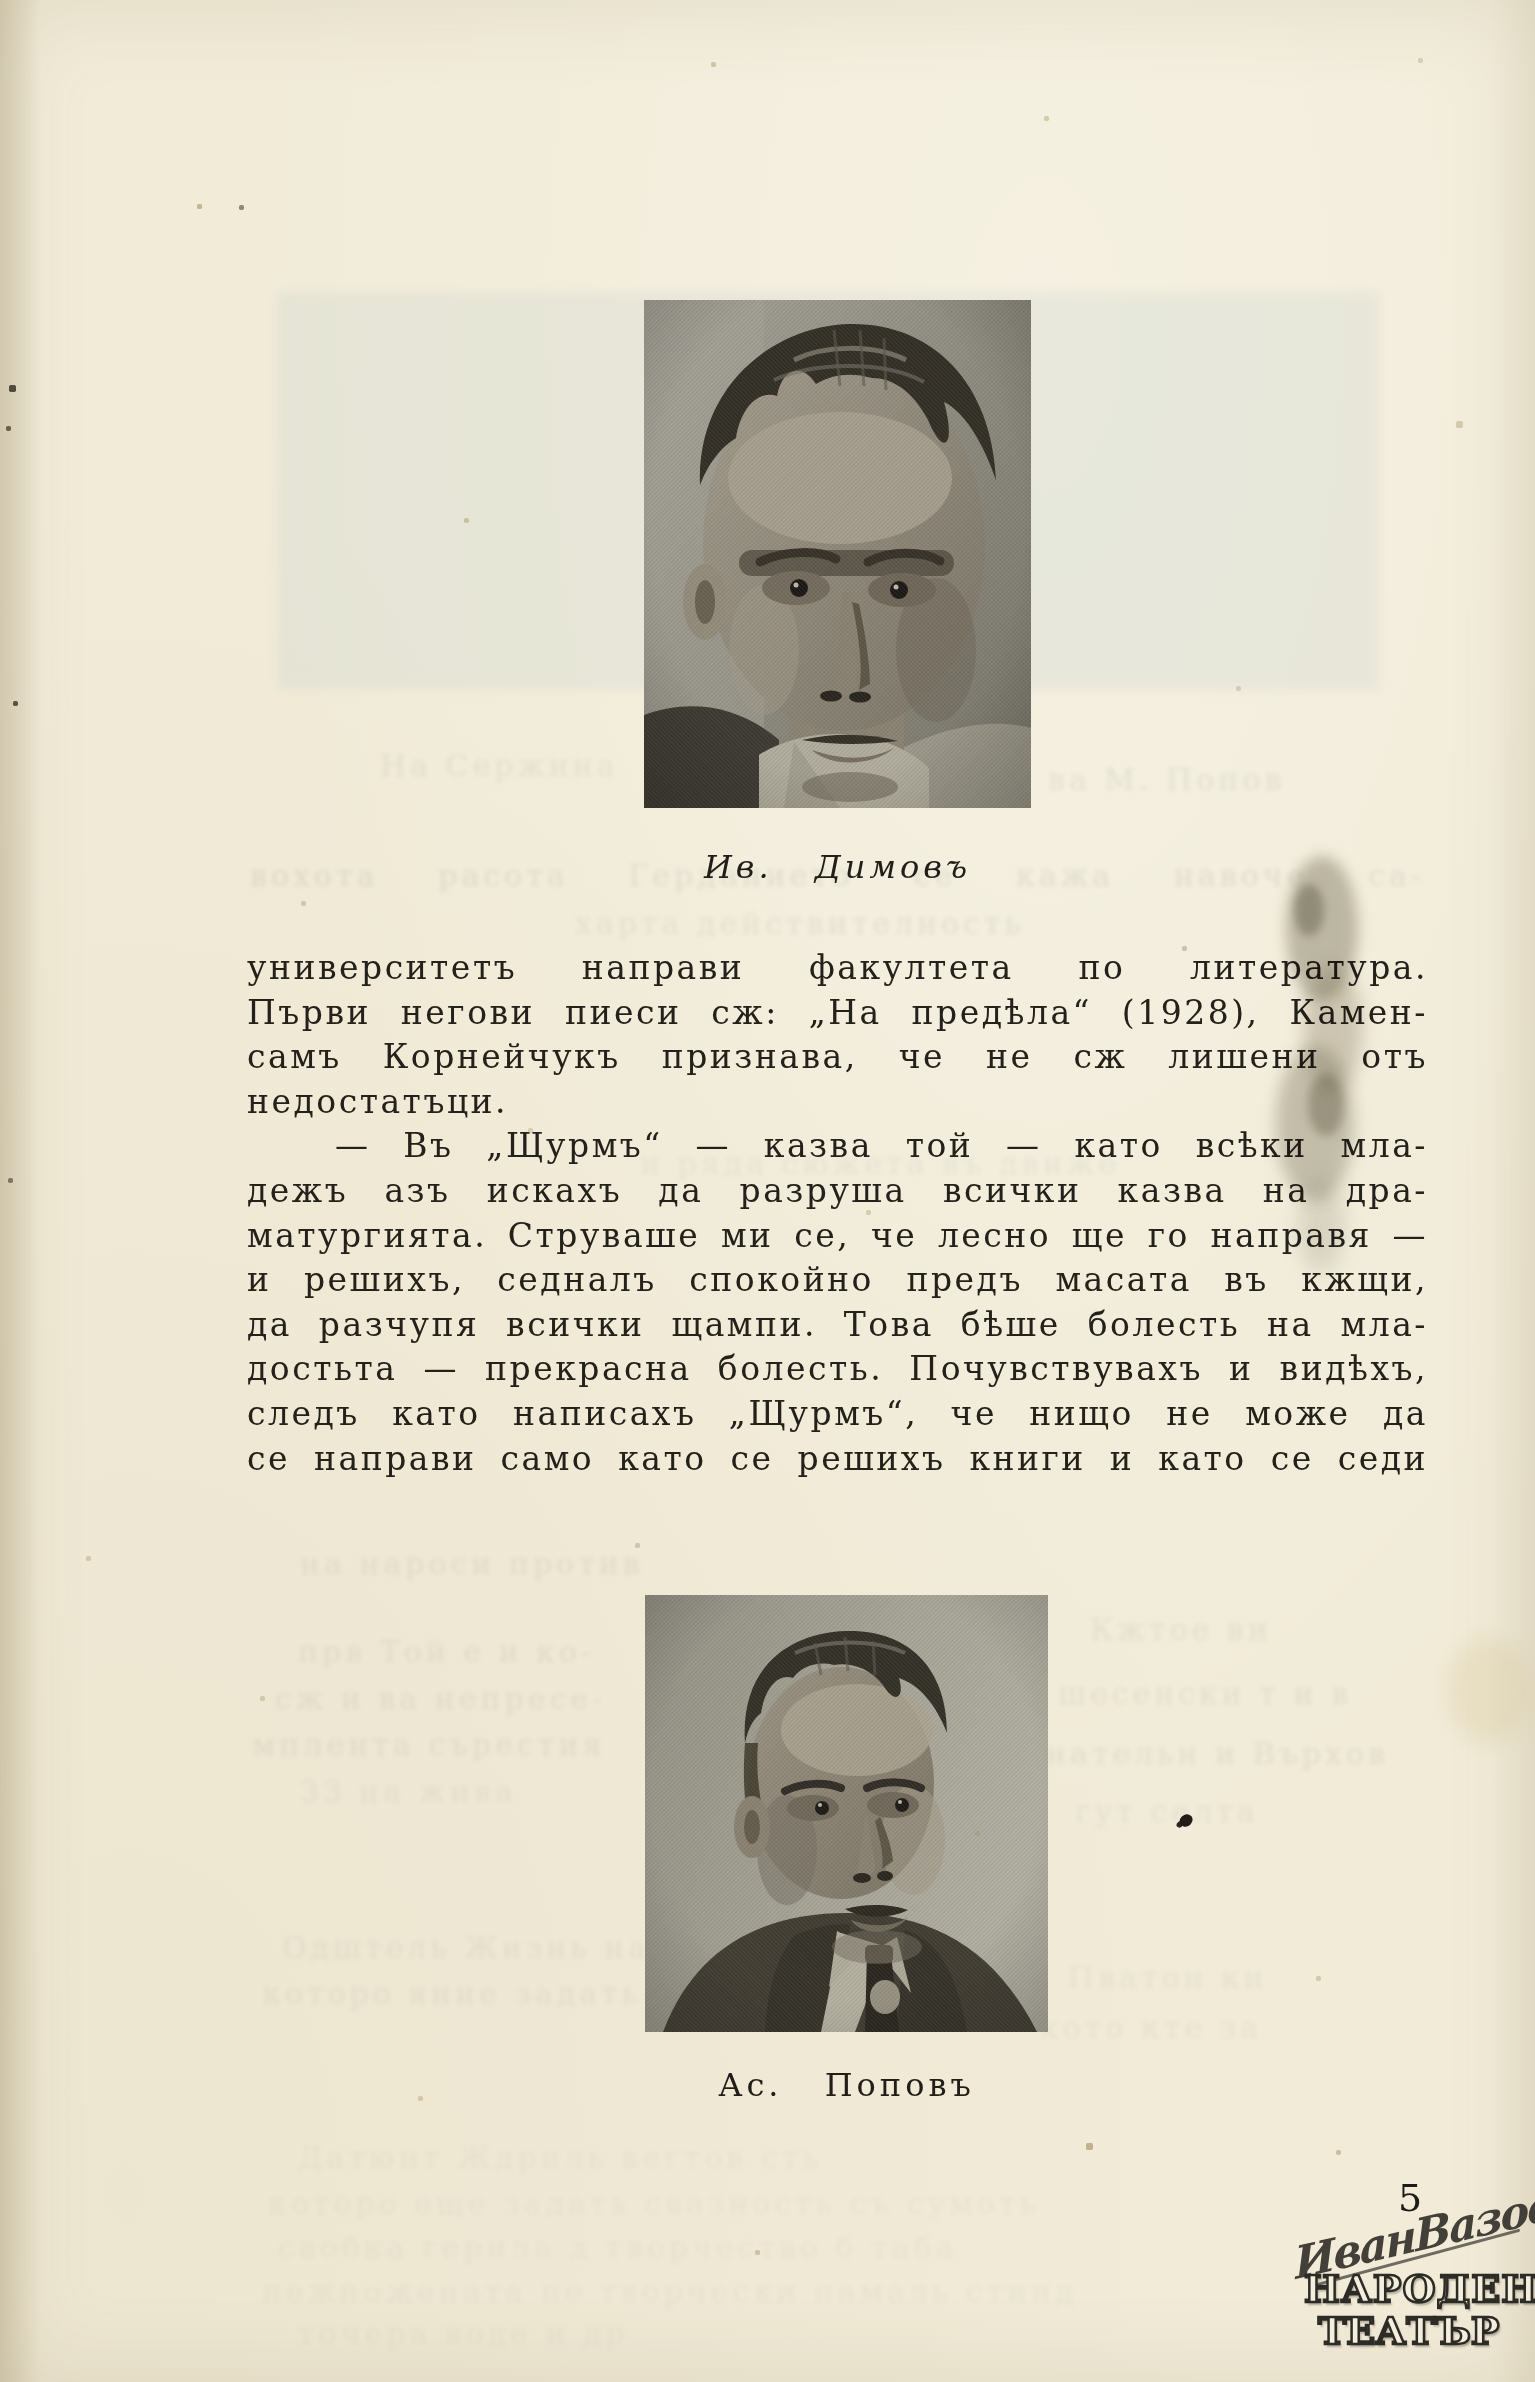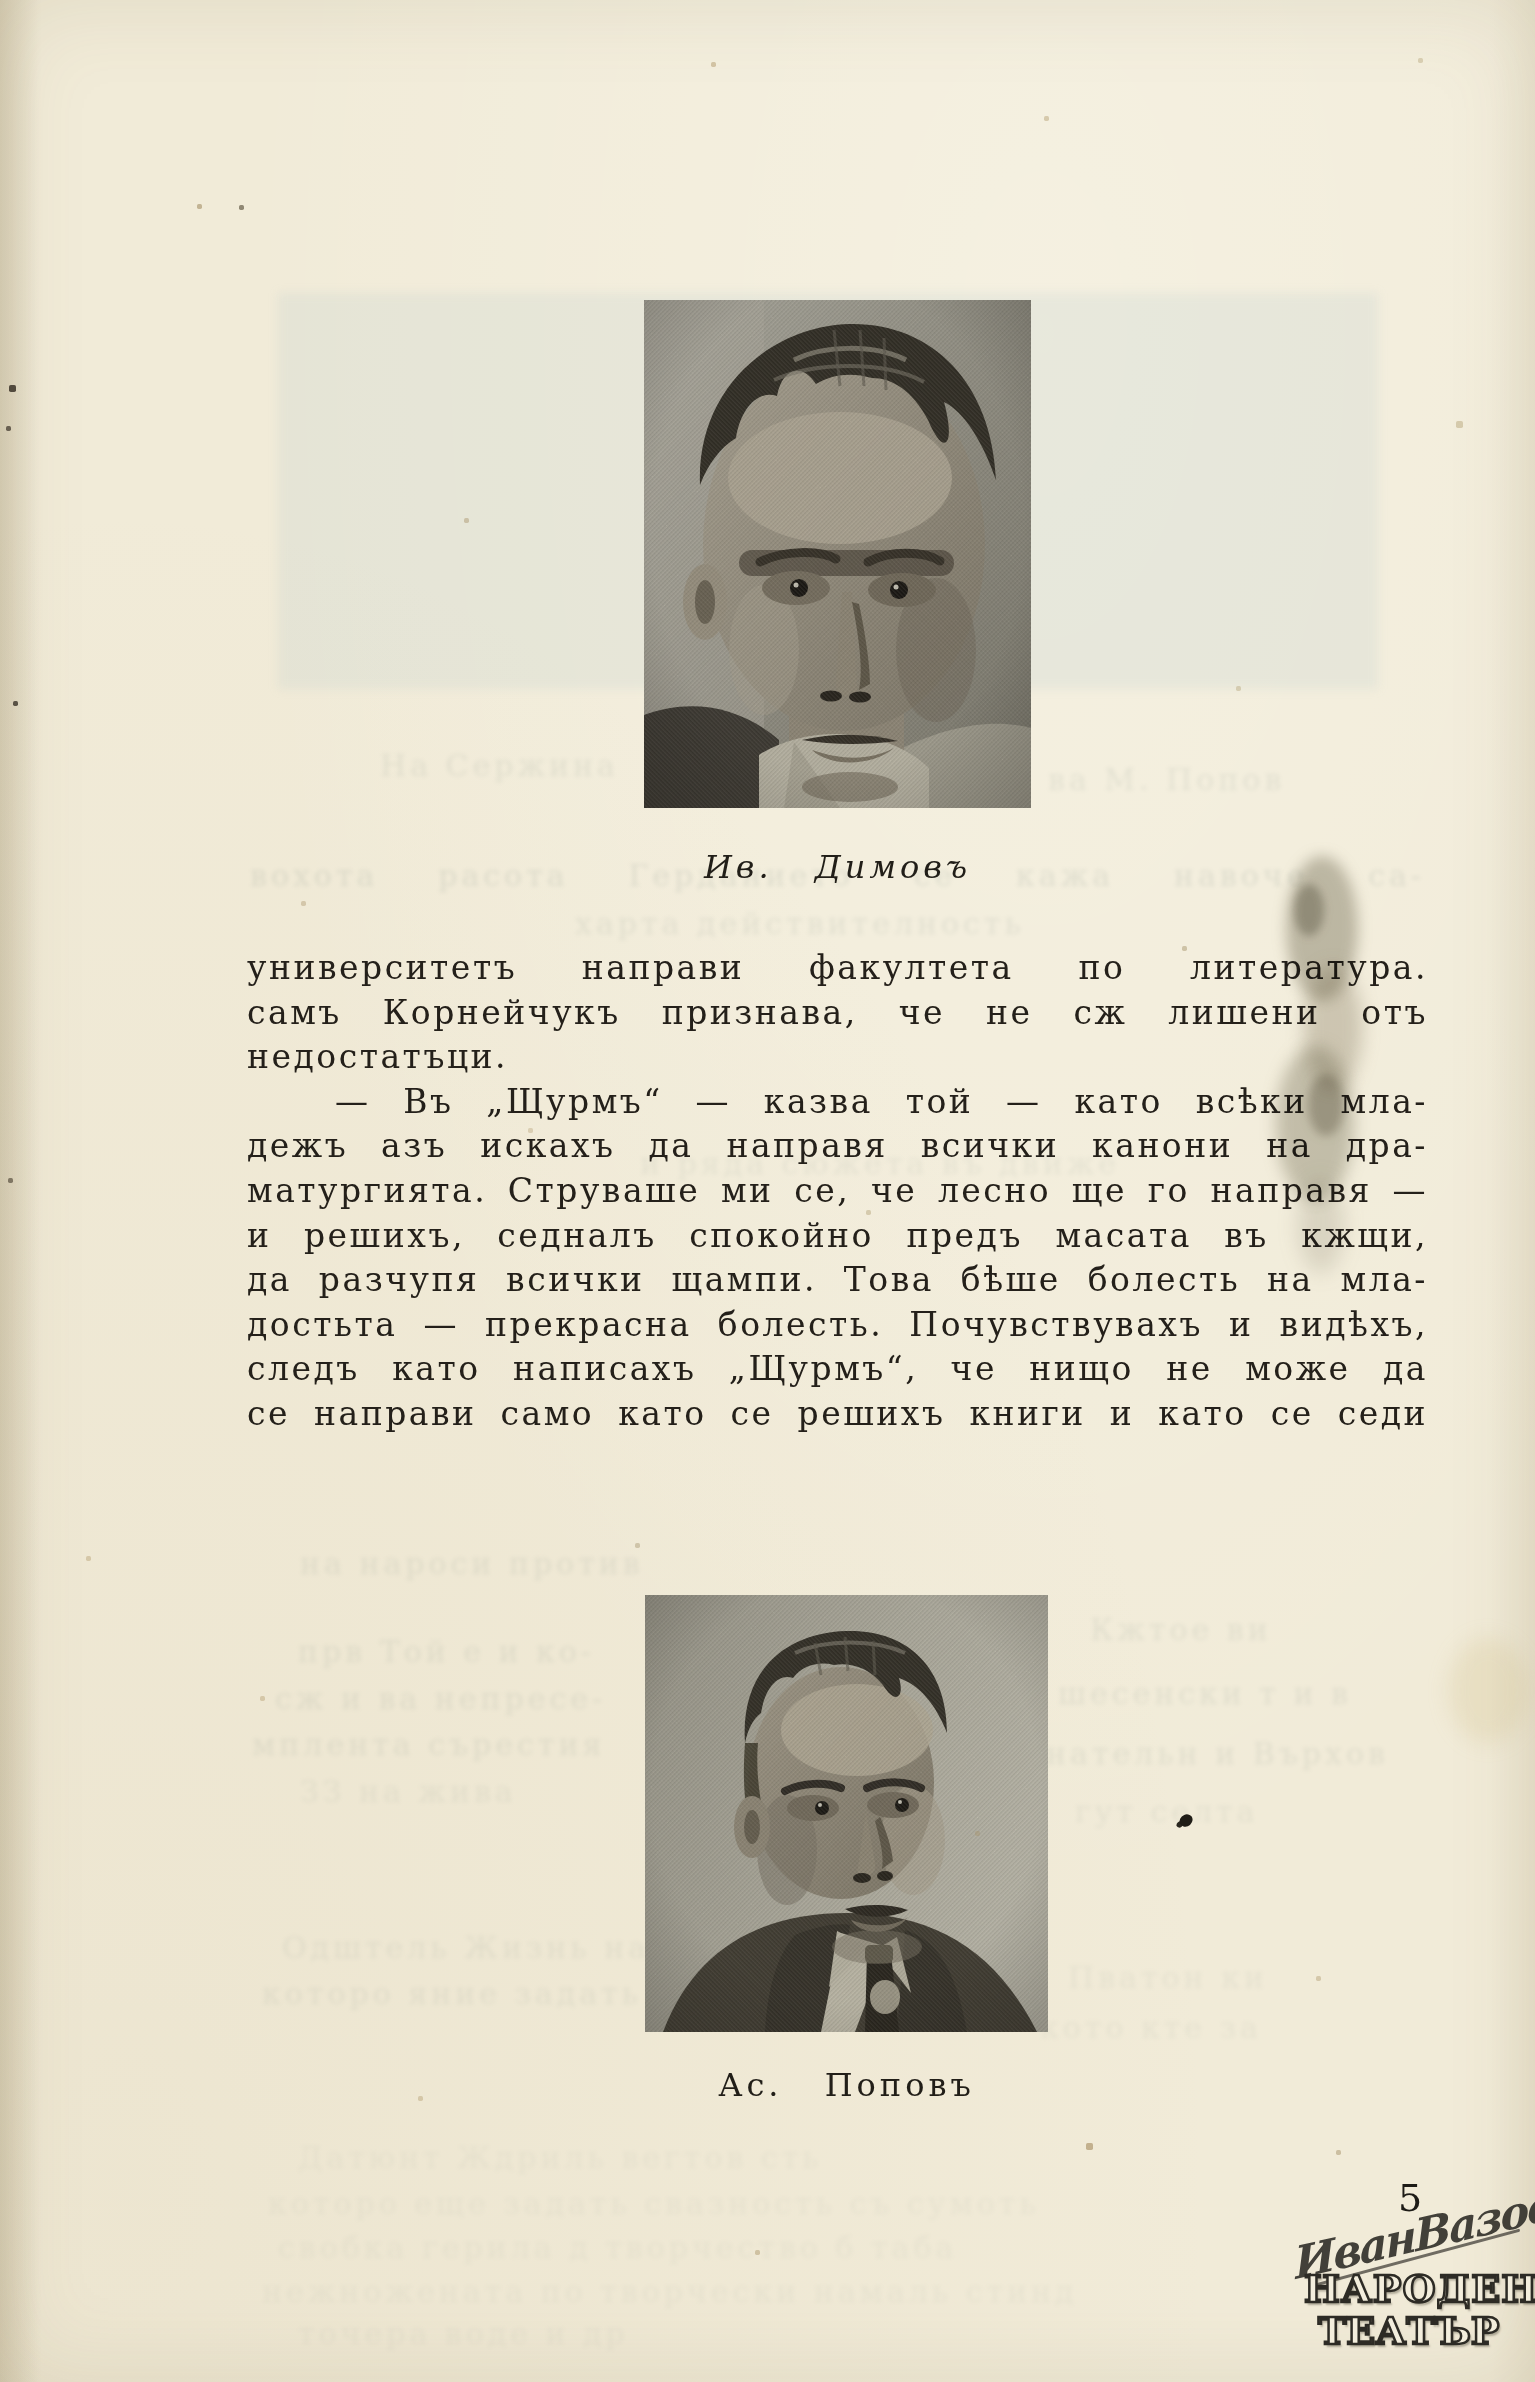--- a/index.html
+++ b/index.html
@@ -240,24 +240,25 @@
       <rect width="387" height="508" fill="url(#ht1)"></rect>
       <rect width="387" height="508" fill="url(#ht1b)"></rect>
       <rect width="387" height="508" fill="#1d1b16" filter="url(#gr1)" opacity="0.16"></rect>
       <rect width="387" height="508" fill="url(#vg1)"></rect>
     </svg>
   </figure>
   <div class="caption cap1">Ив.  Димовъ</div>
 
   <div class="textblock">
     <div class="bline">университетъ направи факултета по литература.</div>
+    <div class="bline">Първи негови пиеси сж: „На предѣла“ (1928), Камен-</div>
     <div class="bline">самъ Корнейчукъ признава, че не сж лишени отъ</div>
     <div class="bline pend">недостатъци.</div>
     <div class="bline indent">— Въ „Щурмъ“ — казва той — като всѣки мла-</div>
-    <div class="bline">дежъ азъ искахъ да направя всички канони на дра-</div>
+    <div class="bline">дежъ азъ искахъ да разруша всички казва на дра-</div>
     <div class="bline">матургията. Струваше ми се, че лесно ще го направя —</div>
     <div class="bline">и решихъ, седналъ спокойно предъ масата въ кжщи,</div>
     <div class="bline">да разчупя всички щампи. Това бѣше болесть на мла-</div>
     <div class="bline">достьта — прекрасна болесть. Почувствувахъ и видѣхъ,</div>
     <div class="bline">следъ като написахъ „Щурмъ“, че нищо не може да</div>
     <div class="bline">се направи само като се решихъ книги и като се седи</div>
   </div>
 
   <figure class="photo photo2">
     <svg viewBox="0 0 403 437" xmlns="http://www.w3.org/2000/svg">

